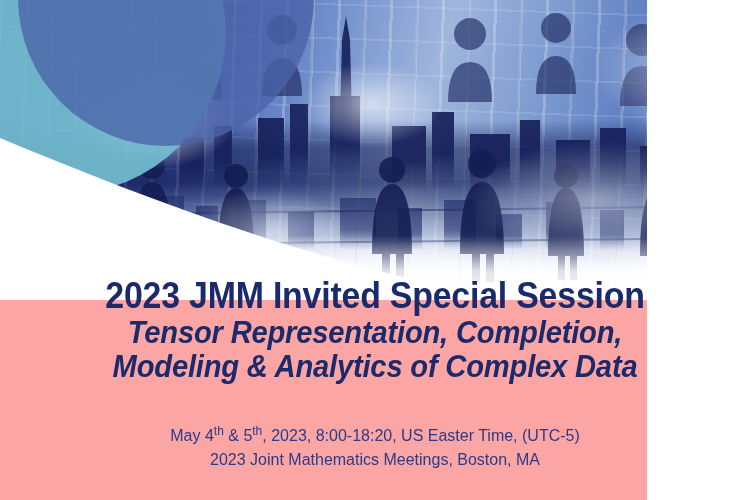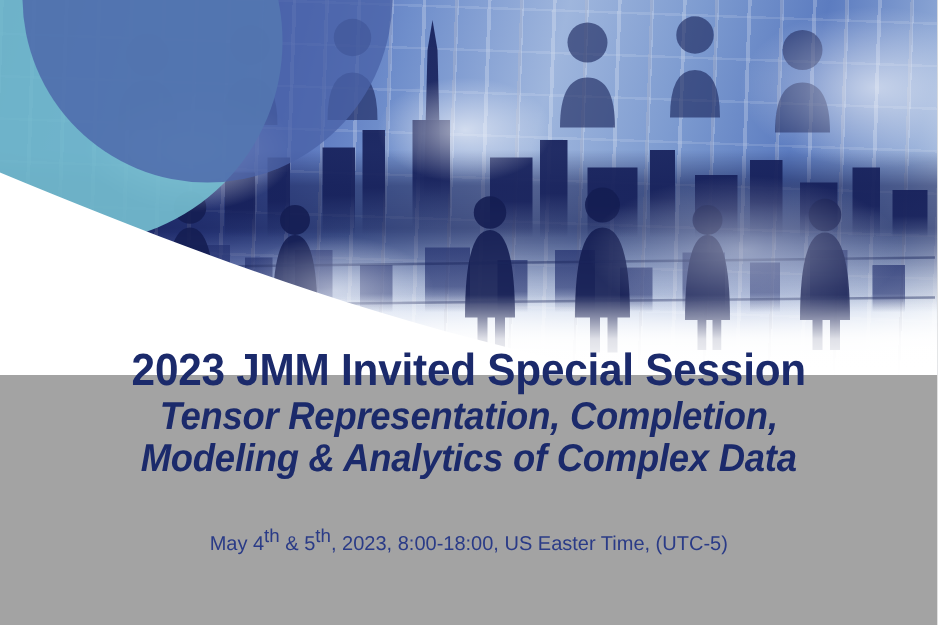--- a/index.html
+++ b/index.html
@@ -6,24 +6,24 @@
     margin: 0;
     padding: 0;
     background: #ffffff;
   }
   body {
     font-family: "Liberation Sans", sans-serif;
   }
 
   #poster {
     position: relative;
-    width: 750px;
+    width: 647px;
     height: 500px;
     overflow: hidden;
-    background: #a3a3a3;
+    background: #fca5a5;
   }
 
   
   .hero {
     position: absolute;
     left: 0;
     top: 0;
     width: 750px;
     height: 300px;
     overflow: hidden;
@@ -188,21 +188,21 @@
   .detail-line {
     color: #2a3b87;
     font-family: "Liberation Sans", sans-serif;
     font-weight: normal;
     font-size: 16px;
     line-height: 24px;
     white-space: nowrap;
     margin: 0;
   }
   .detail-line sup {
-    font-size: 15px;
+    font-size: 12px;
     vertical-align: super;
     line-height: 0;
   }
 </style>
 </head>
 <body>
 
 <div id="poster">
 
   <div class="hero">
@@ -339,17 +339,18 @@
   </div>
 
   <div class="text-block">
     <div class="title-main">2023 JMM Invited Special Session</div>
     <div class="title-sub">Tensor Representation, Completion,</div>
     <div class="title-sub">Modeling &amp; Analytics of Complex Data</div>
   </div>
 
   <div class="details">
     <div class="detail-line">
-      <span>May 4</span><sup>th</sup><span> &amp; 5</span><sup>th</sup><span>, 2023, 8:00-18:00, US Easter Time, (UTC-5)</span>
+      <span>May 4</span><sup>th</sup><span> &amp; 5</span><sup>th</sup><span>, 2023, 8:00-18:20, US Easter Time, (UTC-5)</span>
     </div>
+    <div class="detail-line">2023 Joint Mathematics Meetings, Boston, MA</div>
   </div>
 
 </div>
 
 </body></html>

